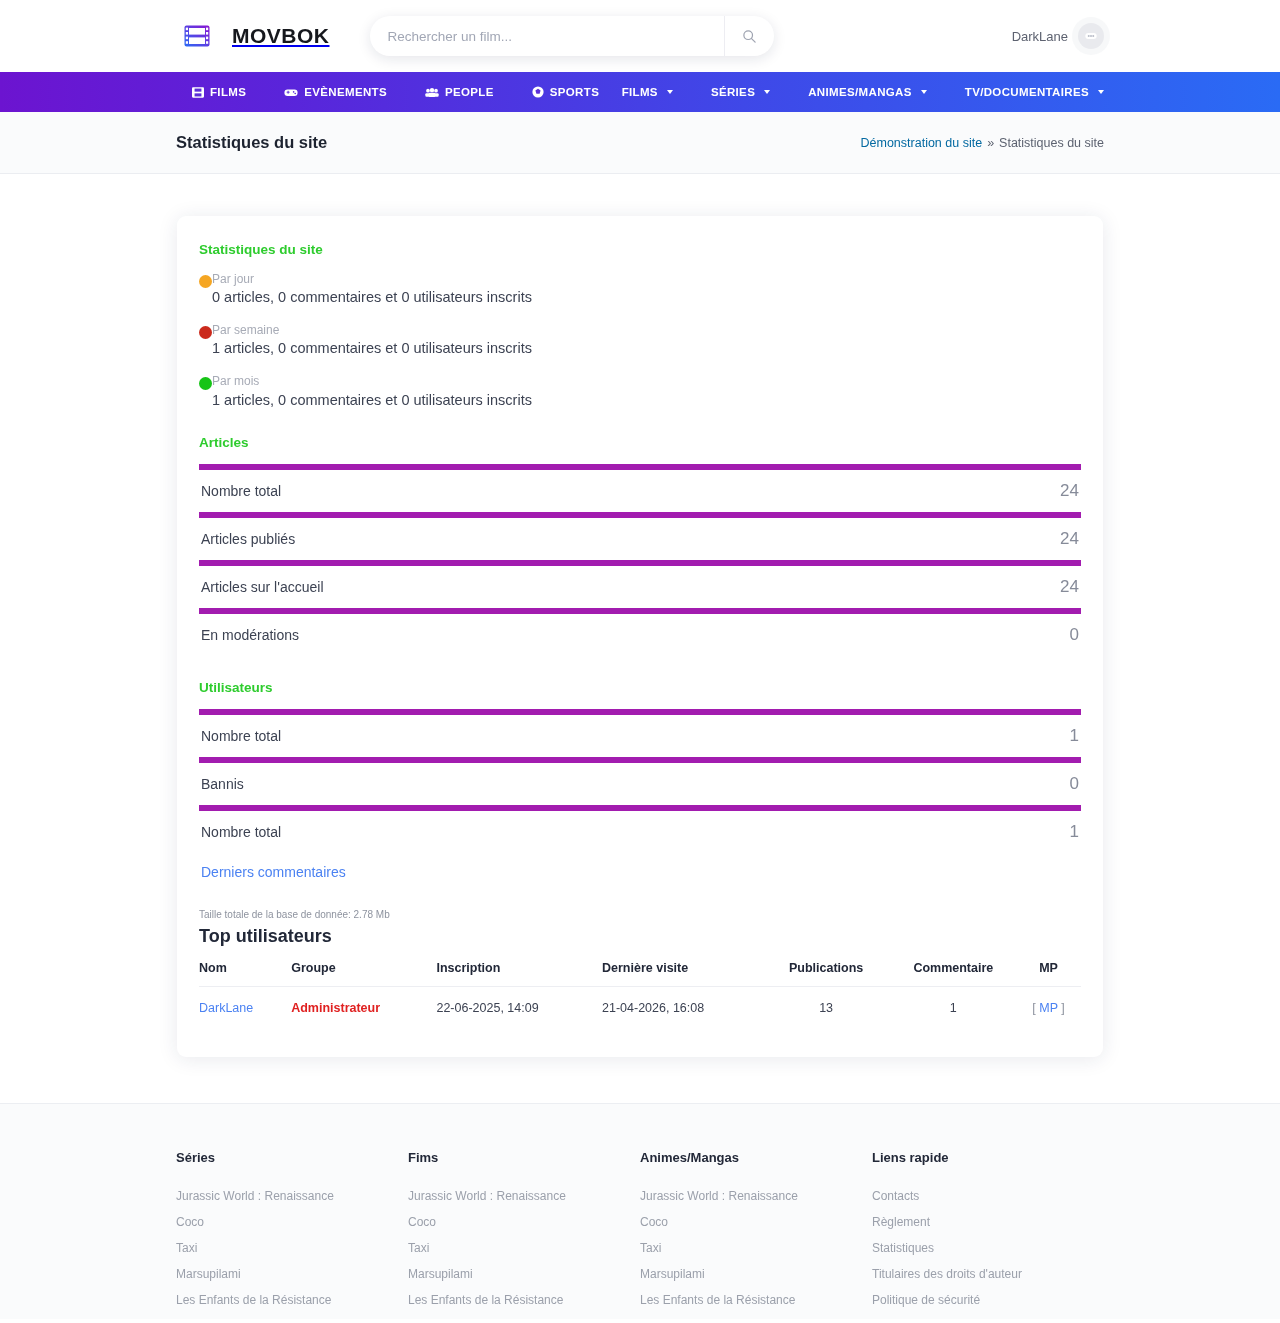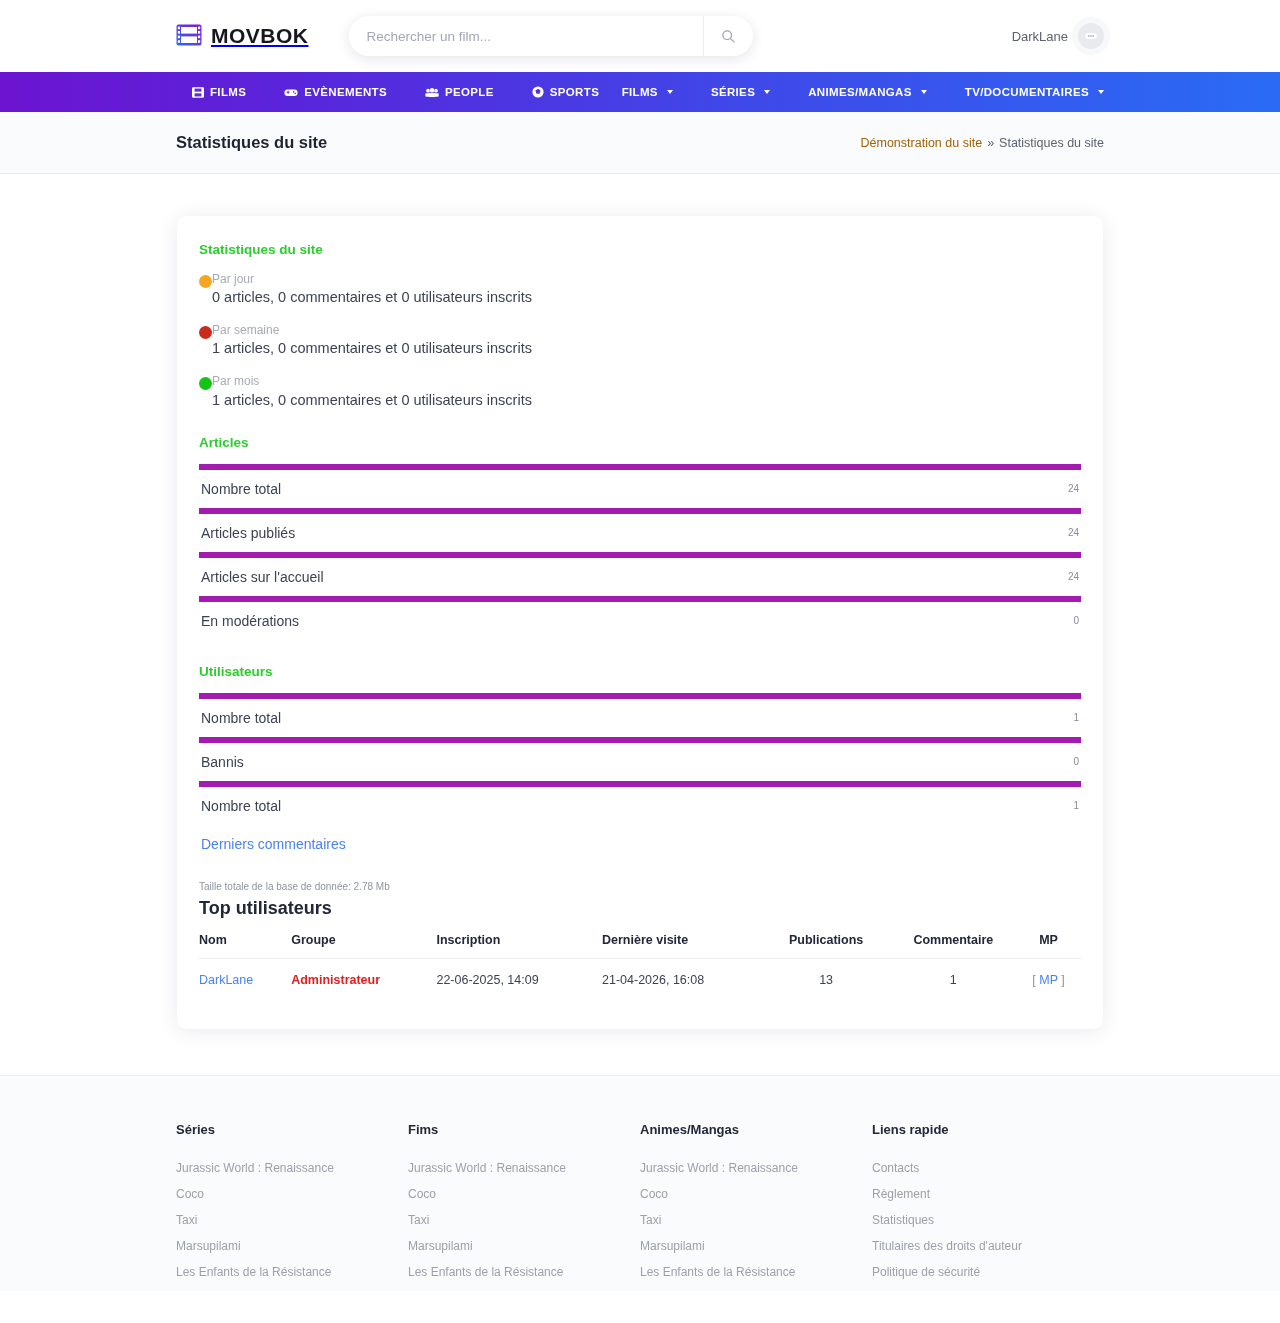--- a/index.html
+++ b/index.html
@@ -13,21 +13,21 @@
 
   
   .topbar {
     height: 72px;
     background: #ffffff;
     display: flex;
     align-items: center;
     padding: 0 176px;
     position: relative;
   }
-  .brand { display: flex; align-items: flex-start; gap: 9px; flex-shrink: 0; }
+  .brand { display: flex; align-items: center; gap: 22px; flex-shrink: 0; margin-left: 8px; }
   .brand-icon { width: 26px; height: 22px; display: block; }
   .brand-text {
     font-size: 21px;
     font-weight: bold;
     letter-spacing: 0.5px;
     color: #16181d;
   }
   .searchwrap {
     margin-left: 40px;
     width: 404px;
@@ -112,21 +112,21 @@
     font-size: 16.5px;
     font-weight: bold;
     color: #1d2330;
   }
   .crumbs {
     margin-left: auto;
     font-size: 12.5px;
     color: #5c6270;
     display: flex; align-items: center; gap: 5px;
   }
-  .crumbs a { color: #a16207; text-decoration: none; cursor: pointer; }
+  .crumbs a { color: #0369a1; text-decoration: none; cursor: pointer; }
   .crumb-sep { color: #5c6270; }
 
   
   .main {
     background: #ffffff;
     padding: 42px 0 46px;
     display: flex;
     justify-content: center;
   }
   .card {
@@ -155,21 +155,21 @@
   .statrow {
     display: flex; align-items: center;
     padding: 11px 2px;
     border-top: 6px solid #a21caf;
     font-size: 14px;
     color: #3c4252;
   }
   .statrow:last-of-type { border-bottom: 1px solid #edeef2; }
   .statrow .val {
     margin-left: auto;
-    font-size: 10px;
+    font-size: 17px;
     color: #868b99;
   }
   .rowlink {
     display: block;
     padding: 11px 2px;
     font-size: 14px;
     color: #4b82f2;
     text-decoration: none;
     cursor: pointer;
   }

